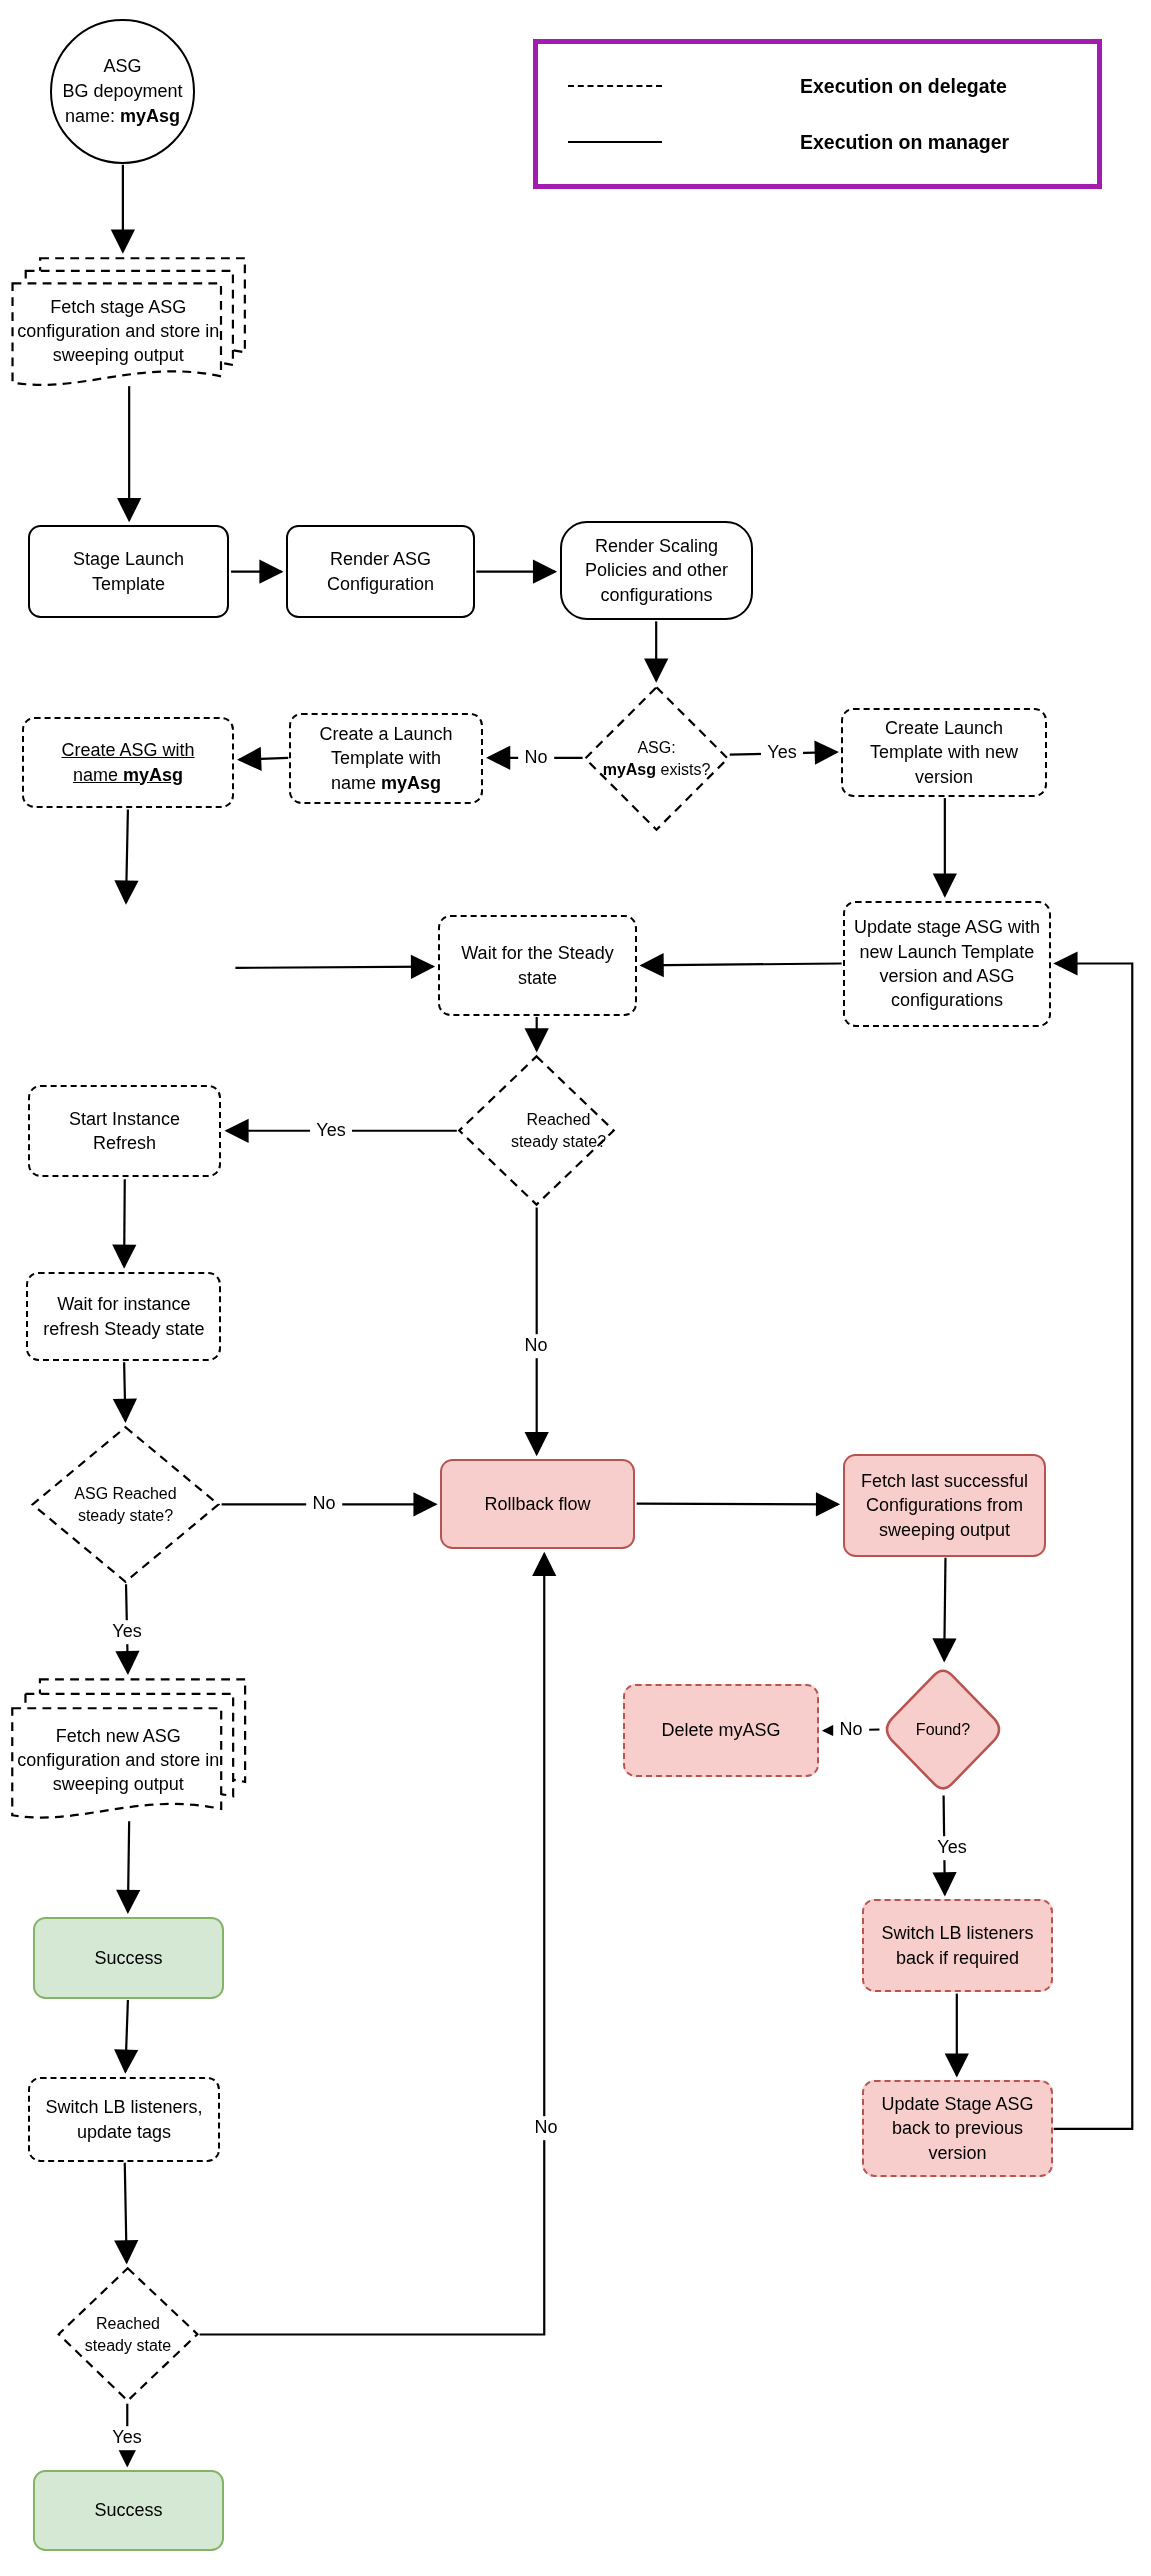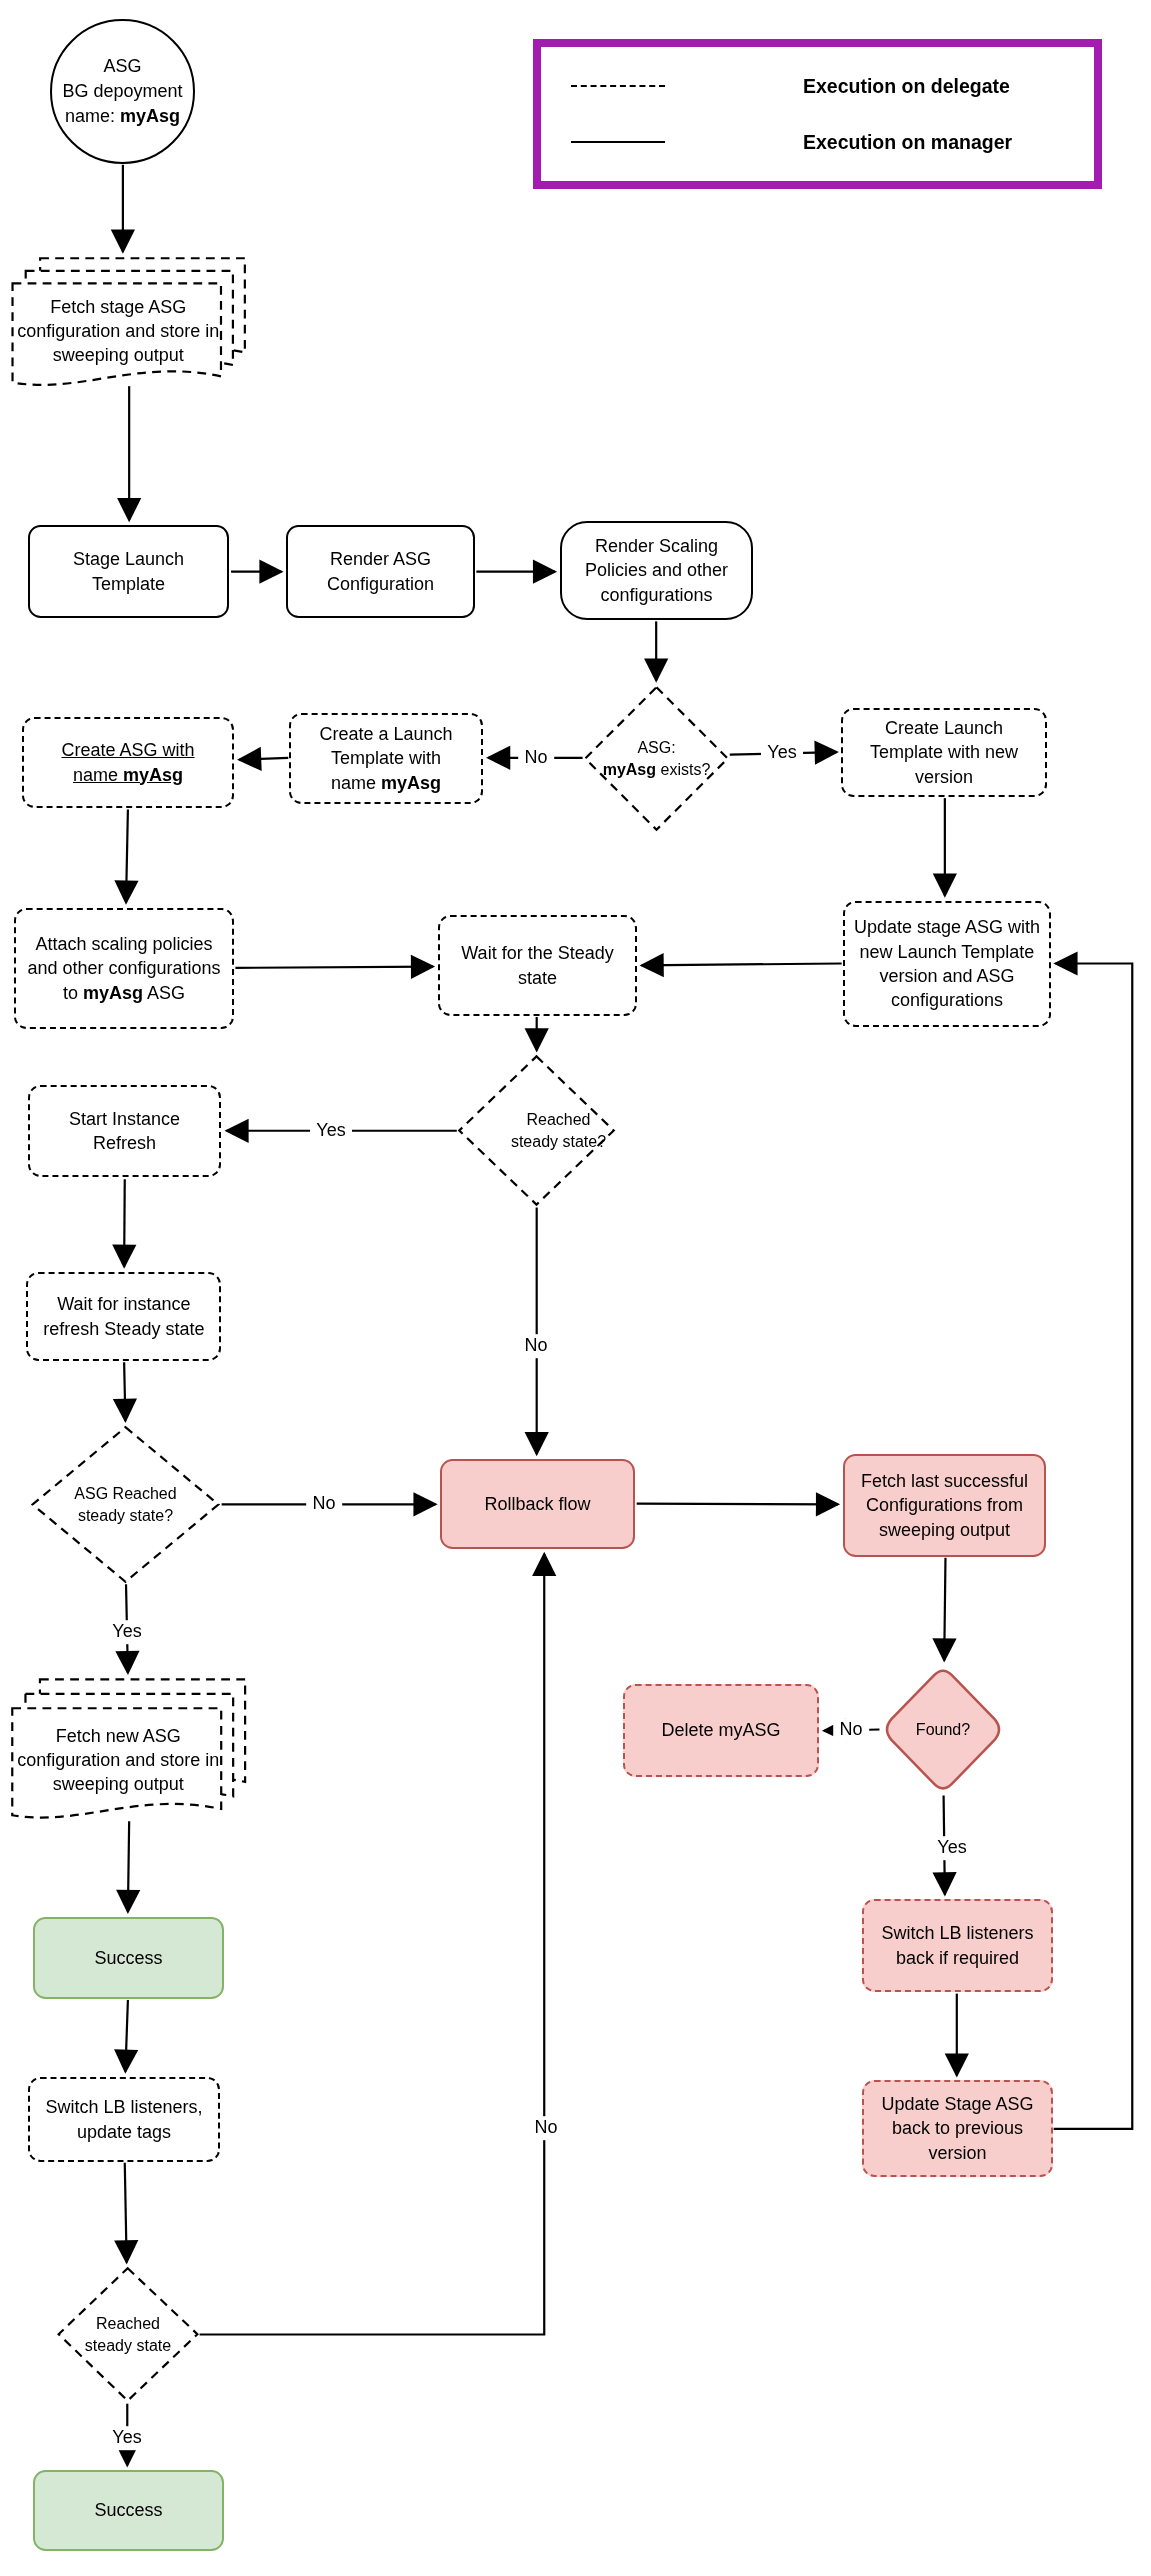--- a/index.html
+++ b/index.html
@@ -8,21 +8,21 @@
   #wires{position:absolute;left:0;top:0;width:1152px;height:2576px;overflow:visible;}
   .edge{stroke:#000;stroke-width:3.5;fill:none;}
   .node{position:absolute;display:flex;align-items:center;justify-content:center;text-align:center;
         border:2.2px solid #000;border-radius:12.6px;background:#fff;font-size:18px;line-height:1.35;
         padding:5px;box-sizing:border-box;}
   .node.dashed{border-style:dashed;}
   .node.pink{background:#f8cecc;border-color:#b85450;}
   .node.green{background:#d5e8d4;border-color:#82b366;}
   .start-circle{position:absolute;border:2.2px solid #000;border-radius:50%;display:flex;align-items:center;
         justify-content:center;text-align:center;font-size:18px;line-height:1.4;background:#fff;box-sizing:border-box;}
-  .legend{position:absolute;border:8px solid #a21caf;background:#fff;display:flex;flex-direction:column;
+  .legend{position:absolute;border:5px solid #a21caf;background:#fff;display:flex;flex-direction:column;
         justify-content:center;gap:33px;padding-left:30px;box-sizing:border-box;}
   .legend-row{display:flex;align-items:center;}
   .sample{width:94px;height:0;}
   .dashed-sample{border-top:2.5px dashed #000;}
   .solid-sample{border-top:2.5px solid #000;}
   .legend-text{margin-left:138px;font-weight:bold;font-size:19.5px;}
   .diamond{position:absolute;}
   .diamond svg{position:absolute;left:0;top:0;overflow:visible;}
   .dtext{position:absolute;left:0;top:0;width:100%;height:100%;display:flex;align-items:center;
         justify-content:center;text-align:center;font-size:16px;line-height:1.35;}
@@ -137,25 +137,20 @@
   </div>
   <div class="node dashed" style="left:22px;top:717px;width:212px;height:91px;text-decoration:underline;">
     <span style="max-width:151px;">
       <span>Create ASG with name </span><b>myAsg</b>
     </span>
   </div>
   <div class="node dashed" style="left:841px;top:708px;width:206px;height:89px;">
     <span style="max-width:164px;">Create Launch Template with new version</span>
   </div>
 
-  <div class="node dashed" style="left:14px;top:908px;width:220px;height:121px;">
-    <span style="max-width:208px;">
-      <span>Attach scaling policies and other configurations to </span><b>myAsg</b><span> ASG</span>
-    </span>
-  </div>
   <div class="node dashed" style="left:438px;top:915px;width:199px;height:101px;">
     <span style="max-width:176px;">Wait for the Steady state</span>
   </div>
   <div class="node dashed" style="left:843px;top:901px;width:208px;height:126px;">
     <span>Update stage ASG with new Launch Template version and ASG configurations</span>
   </div>
 
   <div class="diamond" style="left:458px;top:1055px;width:157px;height:151px;">
     <svg width="157" height="151" viewBox="0 0 250 240">
       <polygon class="dshape" points="125,2 248,120 125,238 2,120"></polygon>

